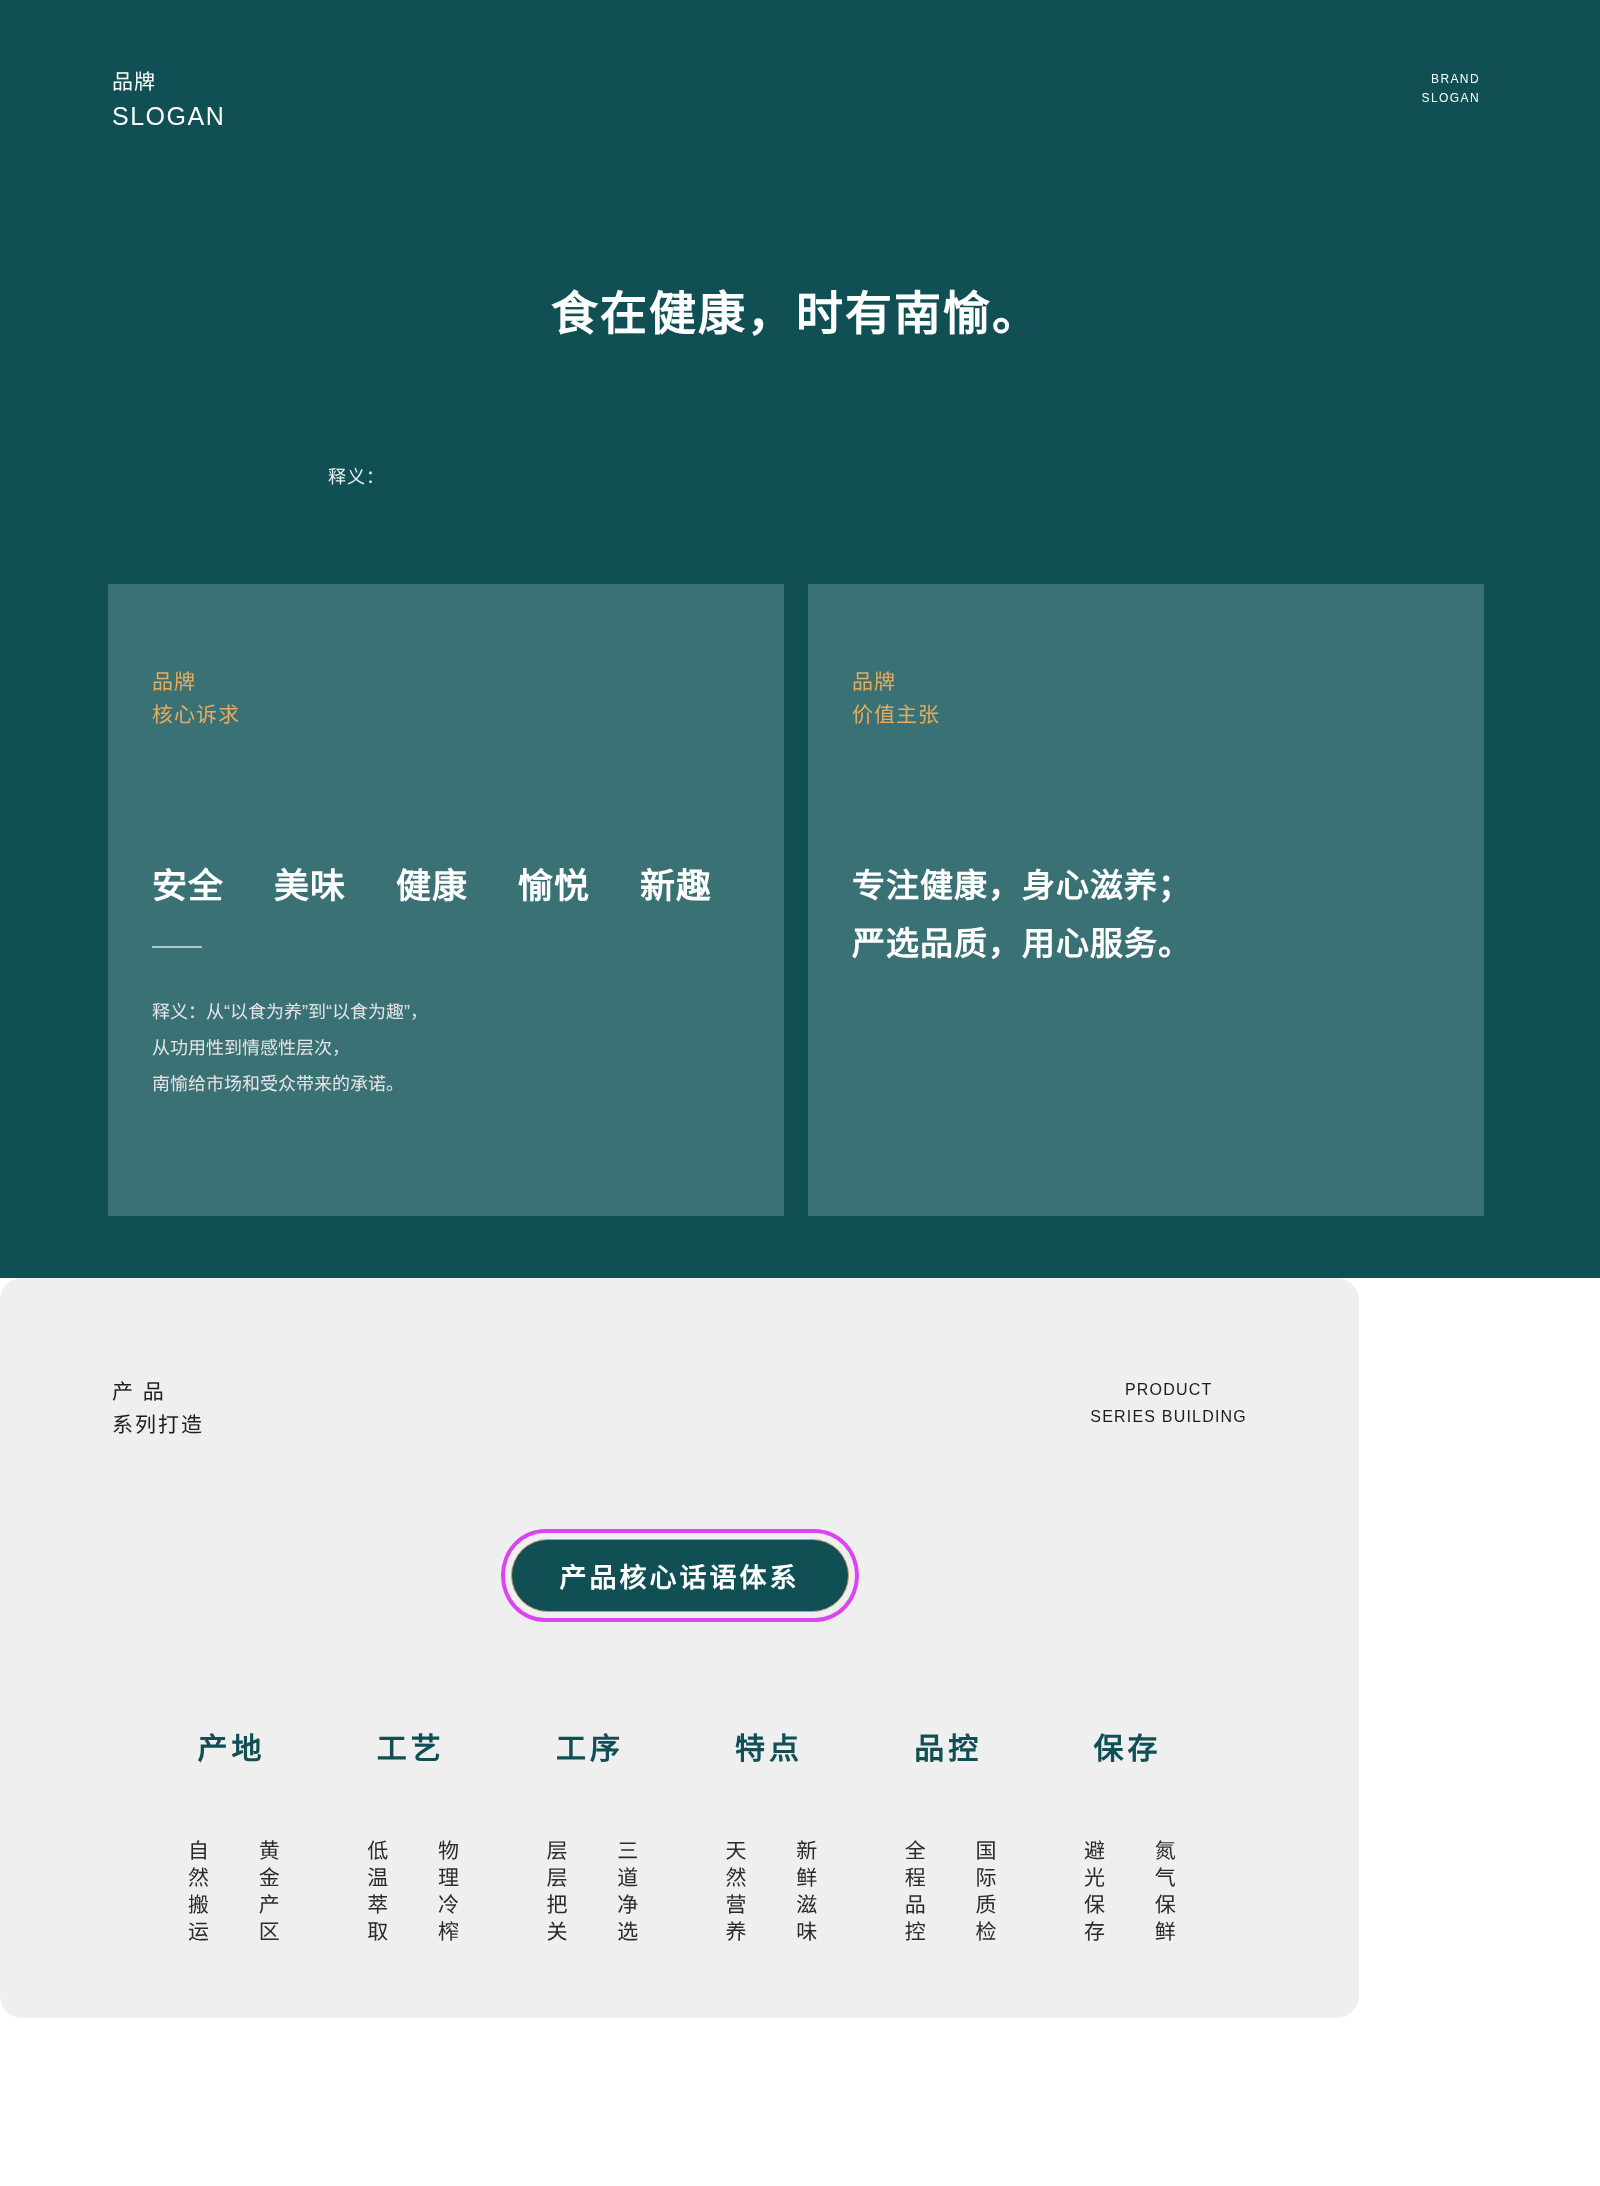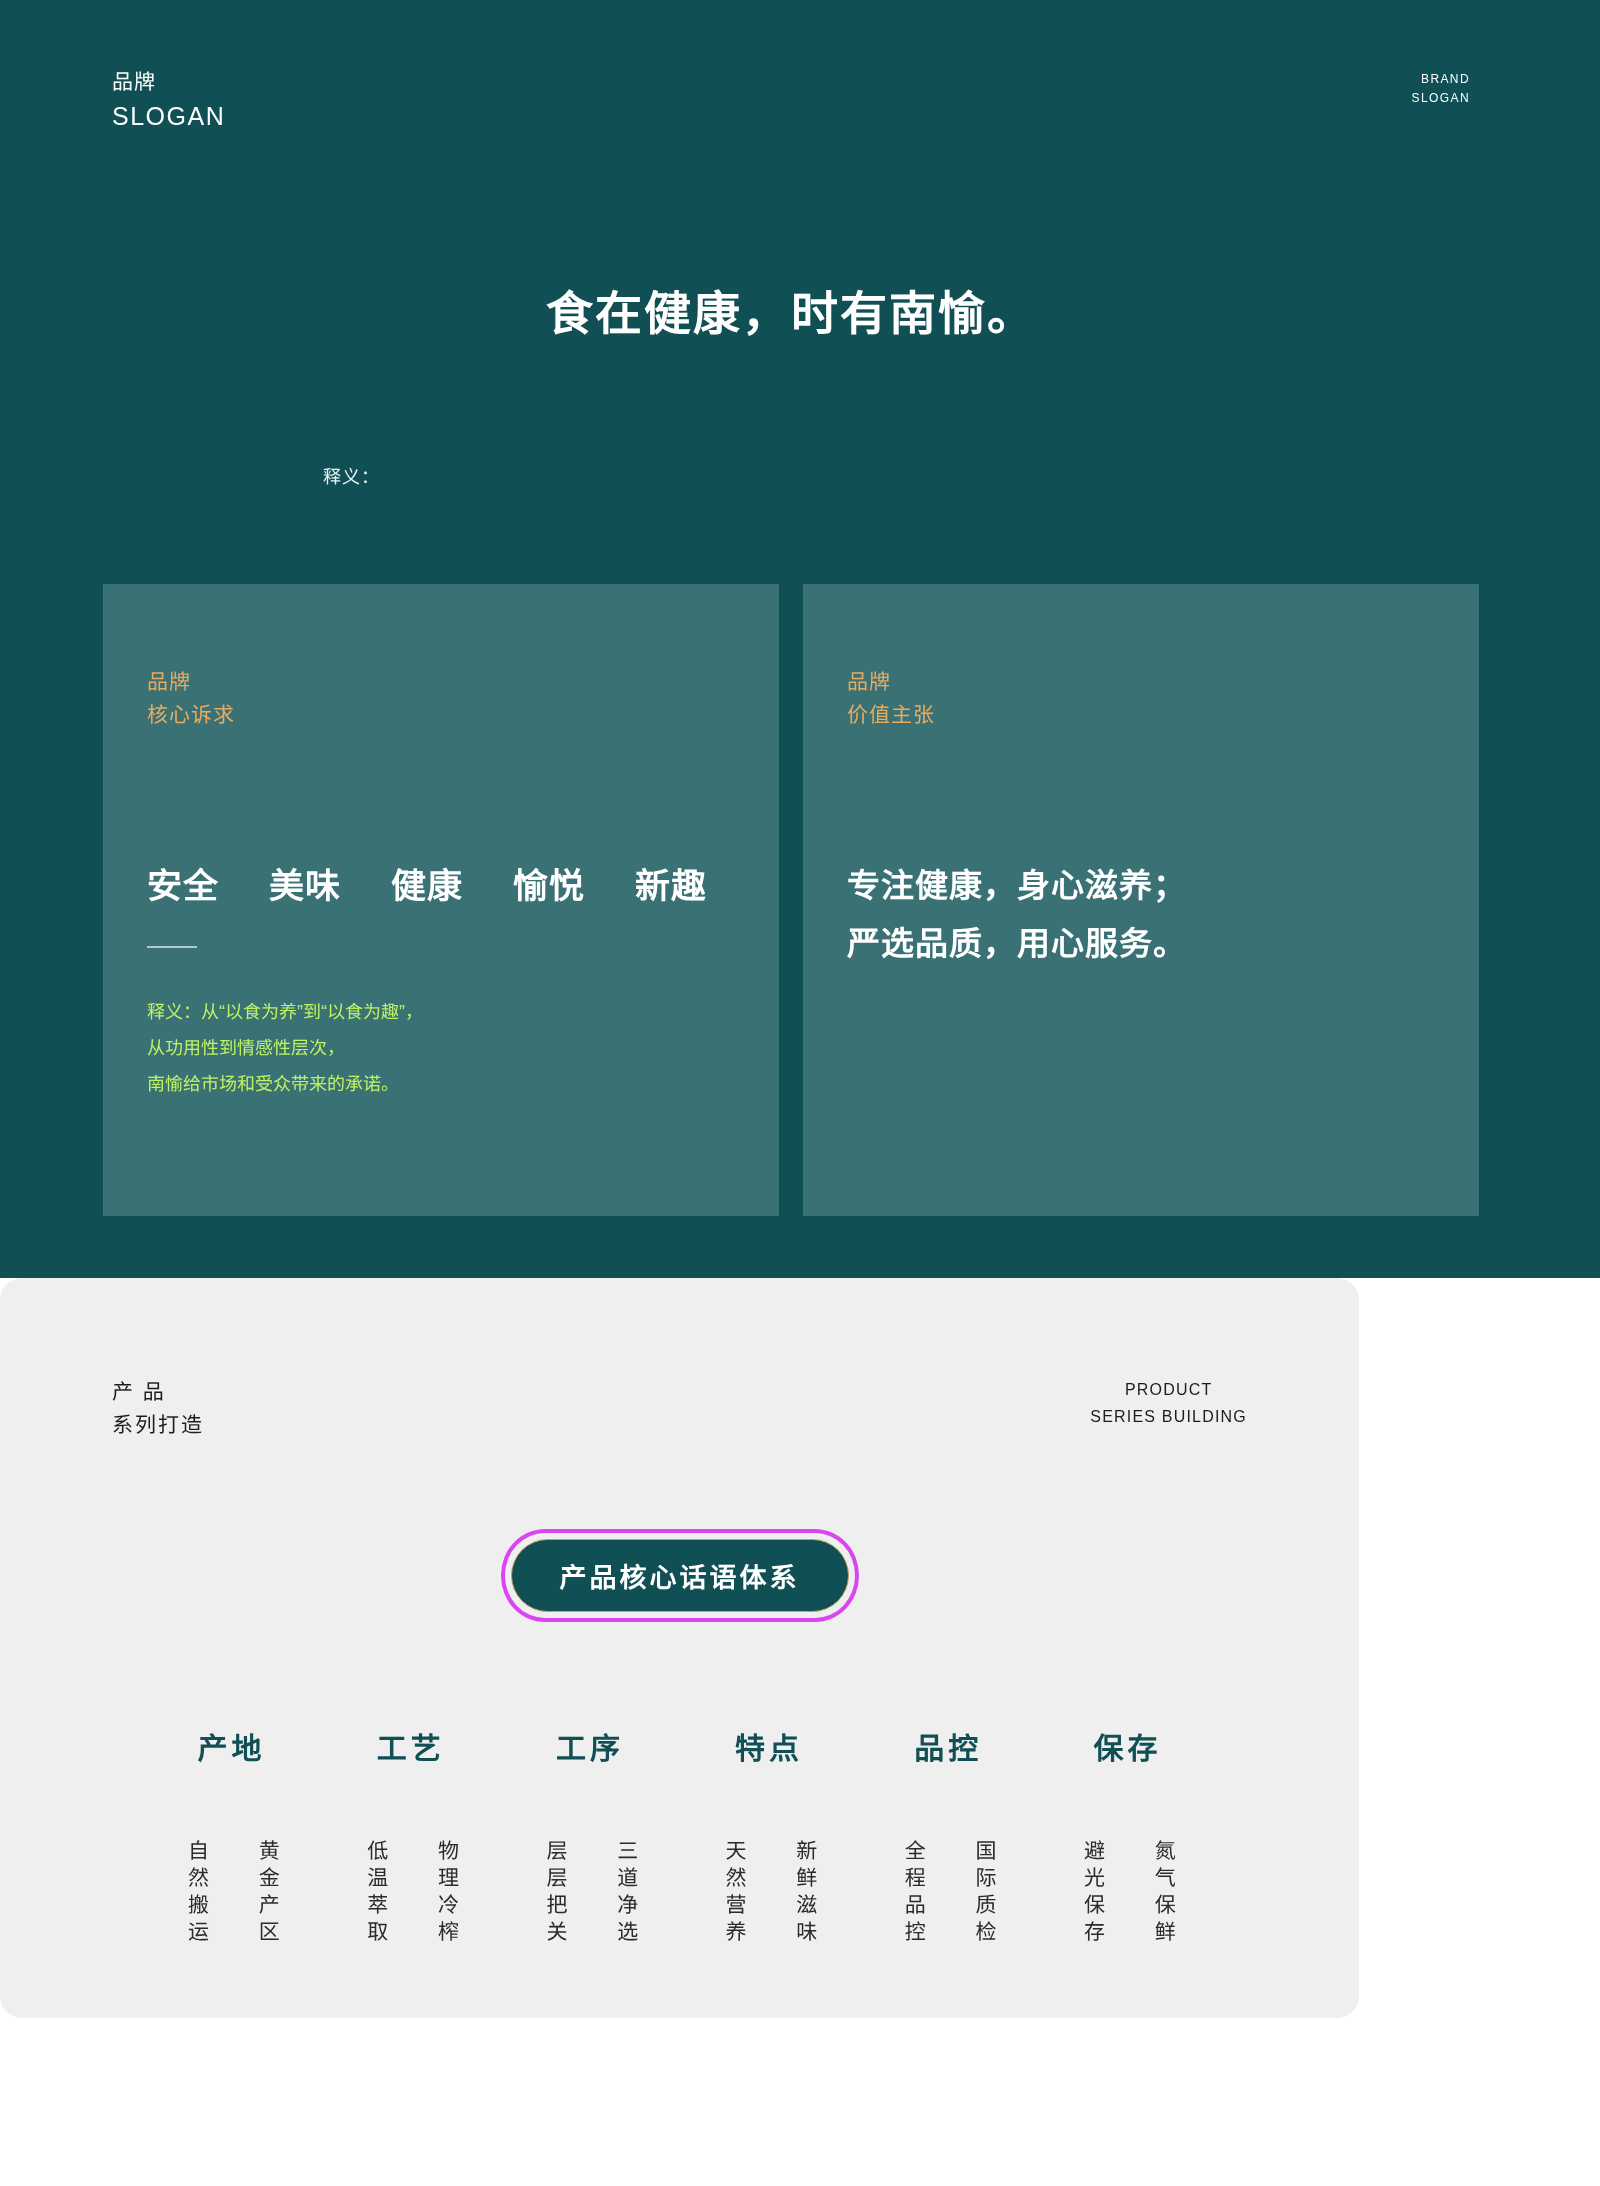--- a/index.html
+++ b/index.html
@@ -12,21 +12,21 @@
     font-family: "Liberation Sans", "DejaVu Sans", sans-serif;
     background: #ffffff;
     -webkit-font-smoothing: antialiased;
   }
 
   
   .slogan-section {
     position: relative;
     background: #105055;
     color: #ffffff;
-    padding: 0 18px 62px 0;
+    padding: 0 8px 62px 0;
     width: 1600px;
     box-sizing: border-box;
   }
 
   .sec-header {
     display: flex;
     justify-content: space-between;
     align-items: flex-start;
     padding: 66px 112px 0 112px;
   }
@@ -112,21 +112,21 @@
     width: 50px;
     height: 2px;
     background: #cfe0de;
     margin: 38px 0 0 0;
     opacity: .8;
   }
   .card-note {
     margin-top: 46px;
     font-size: 18px;
     line-height: 2.0;
-    color: #bef264;
+    color: #e5e5e5;
   }
   .value-claim {
     margin-top: 126px;
     font-size: 33px;
     font-weight: 700;
     line-height: 1.75;
     letter-spacing: 1px;
     color: #ffffff;
   }
 

